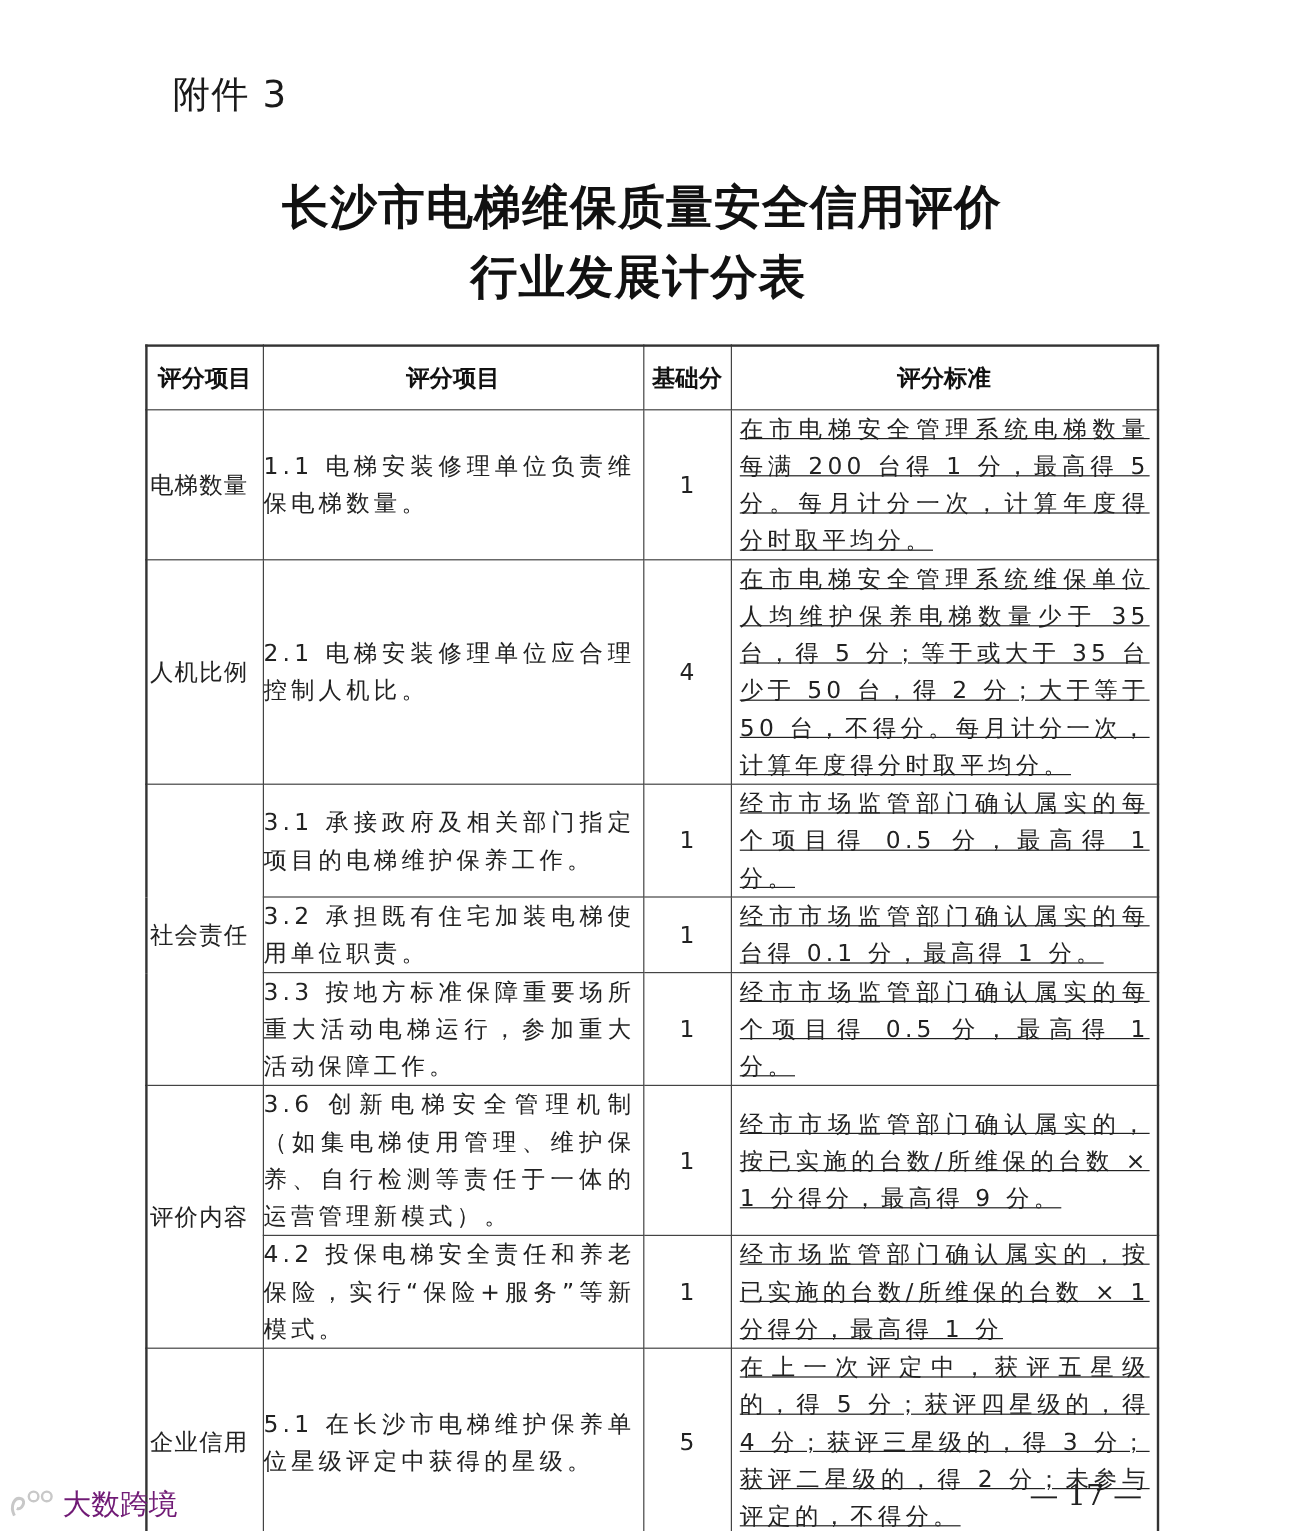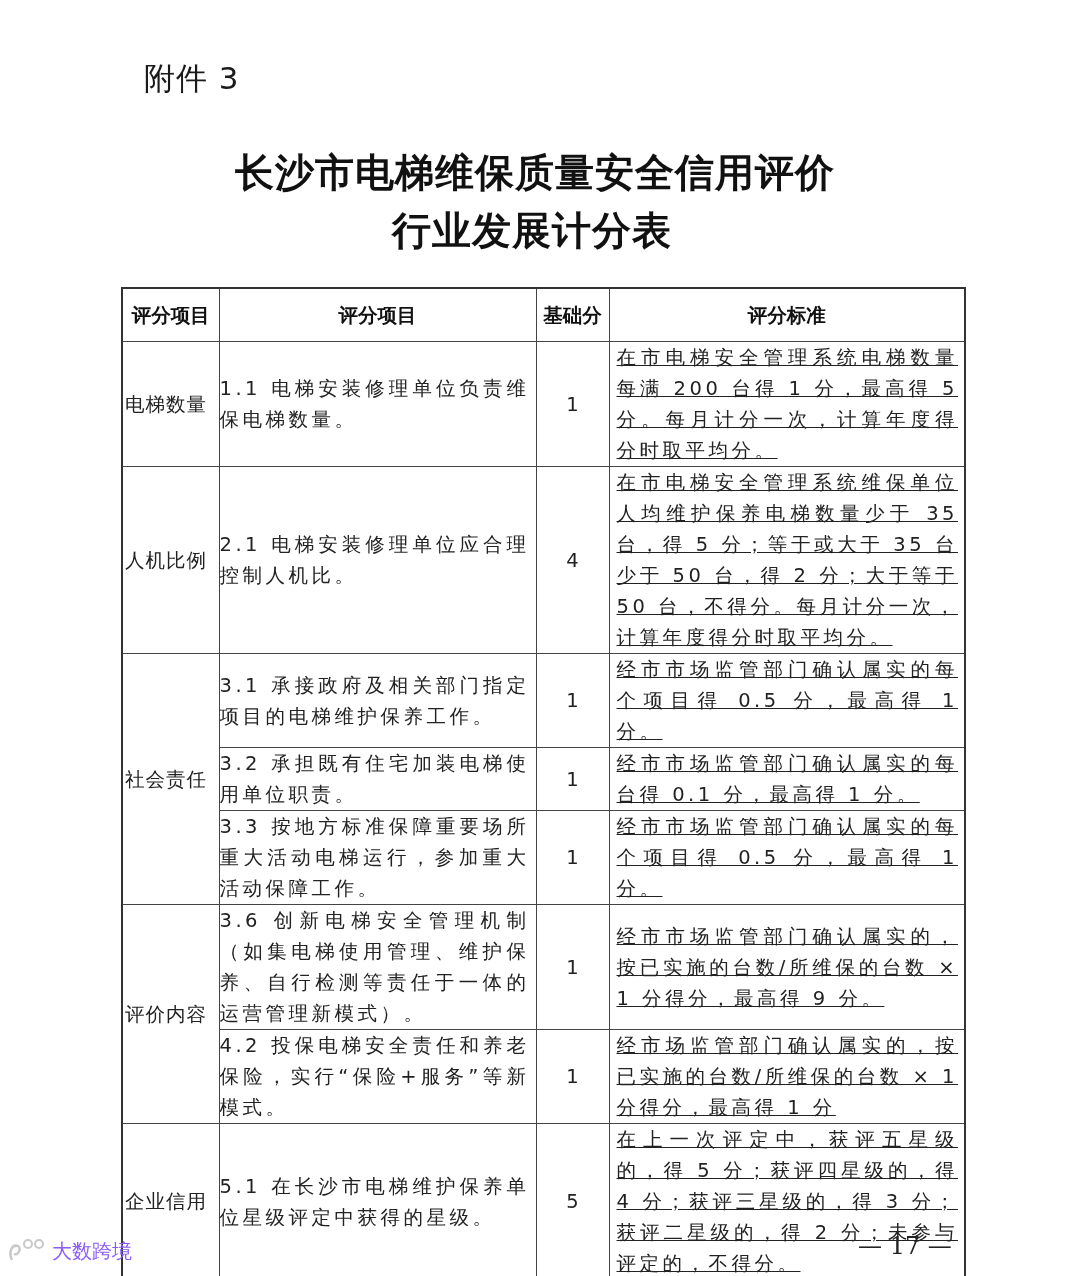--- a/index.html
+++ b/index.html
@@ -31,23 +31,23 @@
   table.score th { height: 50px; text-align: center; font-weight: bold; color: #111; }
   td.cat { text-align: left; padding: 0 2px; letter-spacing: 1px; }
   td.content { padding: 0 6px 0 0; letter-spacing: 3.5px; text-align: justify; }
   td.base { text-align: center; font-size: 20px; }
   td.crit { padding: 0 6px 0 7px; letter-spacing: 3.5px; text-align: justify; text-decoration: underline; }
   .page-num {
     position: absolute; left: 843px; top: 1232px; font-size: 24px;
     font-family: "DejaVu Serif", "Liberation Serif", serif; color: #222; margin-left: 15px;
   }
   .watermark {
-    position: absolute; left: 6px; top: 1238px; font-size: 20px; color: #8b5cf6;
+    position: absolute; left: 6px; top: 1238px; font-size: 24px; color: #701a75;
     font-family: "DejaVu Sans", "Liberation Sans", sans-serif;
-    display: flex; align-items: flex-start; gap: 4px;
+    display: flex; align-items: center; gap: 4px;
   }
   .watermark svg { display: block; }
 </style>
 </head>
 <body>
 
 <div class="attachment">附件 3</div>
 <div class="title l1">长沙市电梯维保质量安全信用评价</div>
 <div class="title l2">行业发展计分表</div>
 

